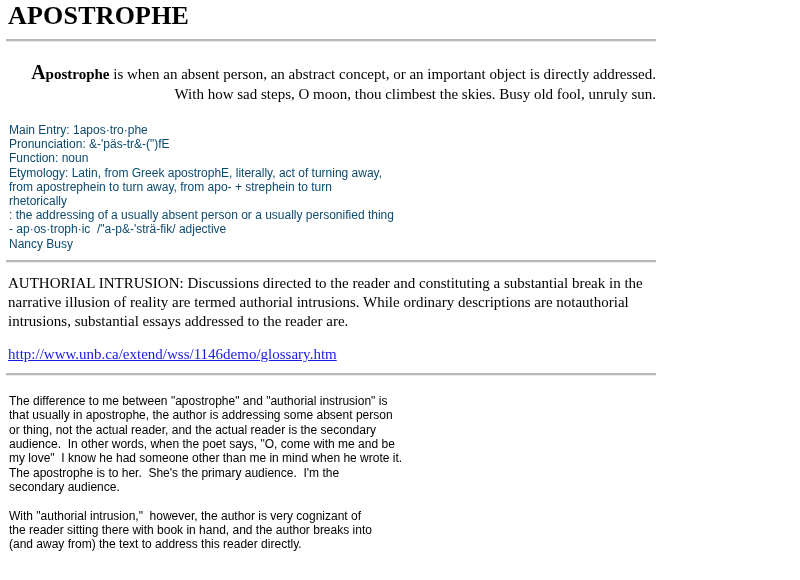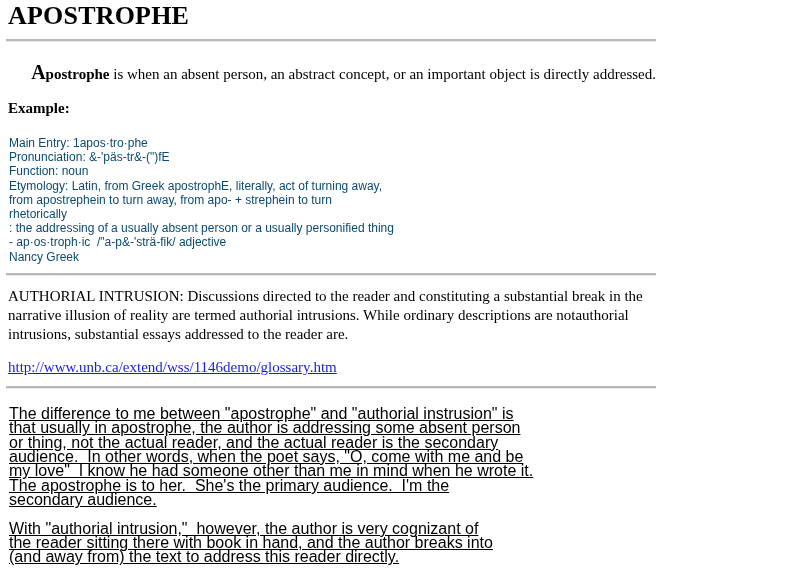--- a/index.html
+++ b/index.html
@@ -99,58 +99,57 @@
     font-family: "Liberation Serif", serif;
     font-size: 15px;
     line-height: 19px;
   }
   .url-line {
     margin-top: 14px;
   }
   
   .commentary {
     font-family: "Liberation Sans", sans-serif;
-    font-size: 16px;
+    font-size: 12px;
     line-height: 14.4px;
     margin-top: 18px;
     padding-left: 3px;
-    text-decoration: underline;
   }
   .commentary p {
     margin: 0;
     white-space: pre-wrap;
   }
   .commentary .gap {
     height: 14px;
   }
 </style>
 </head>
 <body>
 
 <div class="page">
 
   <h1 class="page-title">APOSTROPHE</h1>
 
   <hr class="rule">
 
   <p class="serif-para lead"><span class="dropcap-word"><span class="cap">A</span><span>postrophe</span></span><span> is when an absent person, an abstract concept, or an important object is directly addressed.</span></p>
 
-  <div class="example-head">Example:</div>
 
+  <p class="serif-para example-text">With how sad steps, O moon, thou climbest the skies. Busy old fool, unruly sun.</p>
 
   <div class="dict-block">
     <div class="dict-line">Main Entry: 1apos·tro·phe</div>
     <div class="dict-line">Pronunciation: &amp;-'päs-tr&amp;-(")fE</div>
     <div class="dict-line">Function: noun</div>
     <div class="dict-line">Etymology: Latin, from Greek apostrophE, literally, act of turning away,</div>
     <div class="dict-line">from apostrephein to turn away, from apo- + strephein to turn</div>
     <div class="dict-line">rhetorically</div>
     <div class="dict-line">: the addressing of a usually absent person or a usually personified thing</div>
     <div class="dict-line">- ap·os·troph·ic  /"a-p&amp;-'strä-fik/ adjective</div>
-    <div class="dict-line">Nancy Greek</div>
+    <div class="dict-line">Nancy Busy</div>
   </div>
 
   <hr class="rule">
 
   <div class="intrusion">
     <p>AUTHORIAL INTRUSION: Discussions directed to the reader and constituting a substantial break in the narrative illusion of reality are termed authorial intrusions. While ordinary descriptions are notauthorial intrusions, substantial essays addressed to the reader are.</p>
     <div class="url-line"><a class="link" href="#">http://www.unb.ca/extend/wss/1146demo/glossary.htm</a></div>
   </div>
 
   <hr class="rule">

